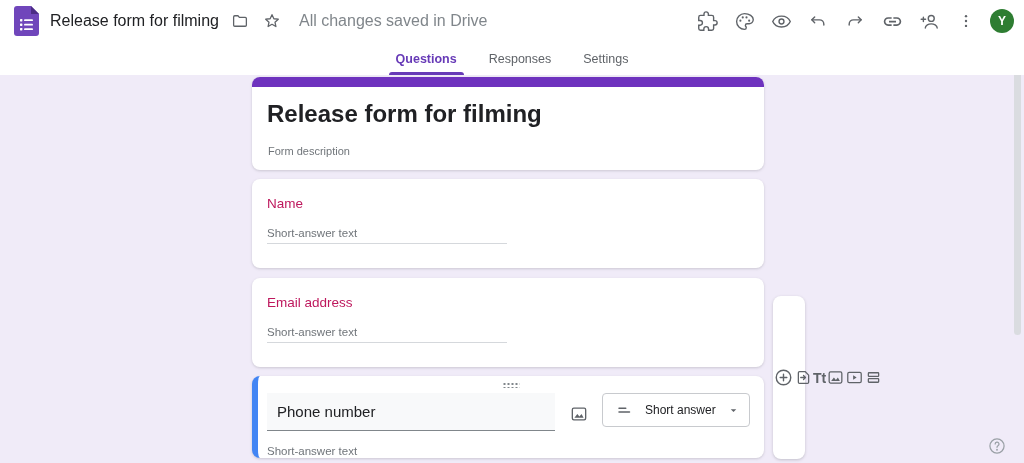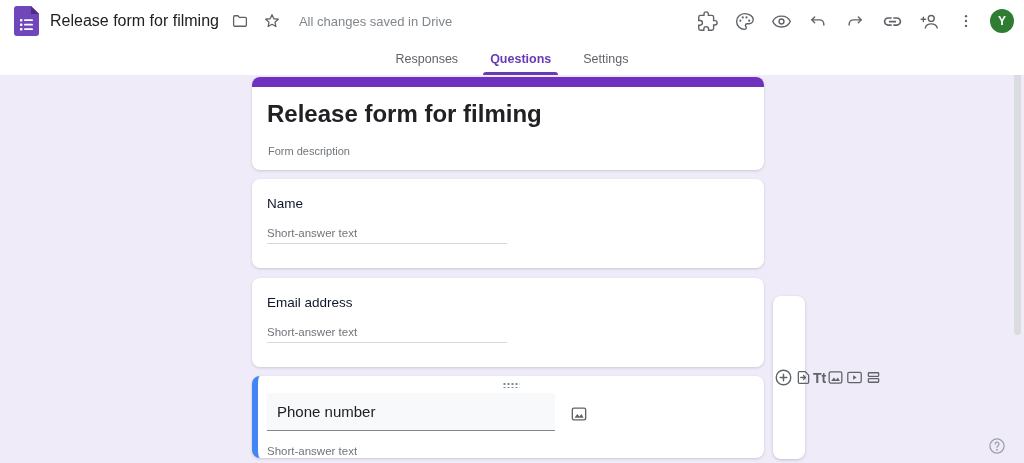--- a/index.html
+++ b/index.html
@@ -5,21 +5,21 @@
   * { margin:0; padding:0; box-sizing:border-box; }
   html,body { width:1024px; height:463px; overflow:hidden; }
   body { font-family:"Liberation Sans", sans-serif; background:#f0ebf8; position:relative; color:#202124; }
 
   
   .topbar { position:absolute; top:0; left:0; width:1024px; height:42px; background:#fff; display:flex; align-items:center; z-index:5; }
   .logo { margin-left:14px; width:25px; height:30px; flex:0 0 auto; }
   .doc-title { margin-left:11px; font-size:16px; color:#202124; white-space:nowrap; }
   .hicon-btn { width:26px; height:26px; border:none; background:transparent; display:flex; align-items:center; justify-content:center; cursor:pointer; border-radius:50%; padding:0; }
   .title-icons { display:flex; align-items:center; gap:6px; margin-left:8px; }
-  .saved-status { margin-left:14px; font-size:13px; color:#80868b; white-space:nowrap; }
+  .saved-status { margin-left:14px; font-size:16px; color:#80868b; white-space:nowrap; }
   .header-actions { margin-left:auto; margin-right:10px; display:flex; align-items:center; gap:11px; }
   .publish-btn { background:#7627c3; color:#fff; border:none; border-radius:6px; font-family:"Liberation Sans",sans-serif;
                  font-size:12.5px; font-weight:bold; padding:0 16px; height:27px; margin-left:4px; cursor:pointer; }
   .avatar { width:24px; height:24px; border-radius:50%; background:#2e7d32; color:#fff; font-size:12px; font-weight:bold;
             display:flex; align-items:center; justify-content:center; cursor:pointer; }
 
   
   .tabbar { position:absolute; top:42px; left:0; width:1024px; height:33px; background:#fff; display:flex; justify-content:center; align-items:stretch; gap:26px; z-index:4; }
   .tab { position:relative; display:flex; align-items:center; font-size:12.5px; color:#5f6368; cursor:pointer; padding:0 3px; }
   .tab.active { color:#673ab7; font-weight:bold; }
@@ -31,21 +31,21 @@
           box-shadow:0 1px 2px rgba(60,64,67,.12), 0 1px 3px 1px rgba(60,64,67,.05); }
 
   .title-card { top:2px; height:93px; }
   .title-card .theme-bar { height:10px; background:#6e32be; border-radius:8px 8px 0 0; }
   .form-title { font-size:24px; color:#202124; margin:13px 0 0 15px; }
   .form-desc { font-size:11px; color:#70757a; margin:17px 0 0 16px; }
 
   .q-card { padding:17px 15px 0 15px; }
   .q-card.name-card { top:104px; height:89px; }
   .q-card.email-card { top:203px; height:89px; }
-  .q-title { font-size:13.5px; color:#0f172a; }
+  .q-title { font-size:13.5px; color:#be185d; }
   .q-answer { margin-top:16px; font-size:11.5px; color:#70757a; }
   .q-answer-line { margin-top:4px; width:240px; border-bottom:1px solid #d5d8dc; }
 
   .active-card { top:301px; height:82px; border-left:6px solid #4285f4; border-radius:8px; padding:0; }
   .drag-dots { position:absolute; top:6px; left:50%; transform:translateX(-50%); width:17px; height:6px;
                background-image:radial-gradient(circle, #80868b 1px, transparent 1.1px); background-size:4px 4px; cursor:grab; }
   .active-row { position:absolute; top:17px; left:9px; display:flex; align-items:flex-start; }
   .q-title-input { width:288px; height:38px; background:#f8f9fa; border:none; border-bottom:1px solid #80868b;
                    font-family:"Liberation Sans",sans-serif; font-size:15px; color:#202124; padding:0 10px; outline:none; }
   .img-btn { margin:8px 0 0 11px; }
@@ -154,22 +154,22 @@
         <circle cx="12" cy="5.5" r="1.6"></circle>
           <circle cx="12" cy="12" r="1.6"></circle>
           <circle cx="12" cy="18.5" r="1.6"></circle>
       </svg>
     </button>
     <span class="avatar">Y</span>
   </span>
 </header>
 
 <nav class="tabbar">
+  <span class="tab active">Questions</span>
   <span class="tab">Responses</span>
-  <span class="tab active">Questions</span>
   <span class="tab">Settings</span>
 </nav>
 
 <main class="main">
 
   <section class="card title-card">
     <div class="theme-bar"></div>
     <h1 class="form-title">Release form for filming</h1>
     <div class="form-desc">Form description</div>
   </section>
@@ -189,20 +189,34 @@
   <section class="card active-card">
     <div class="drag-dots"></div>
     <div class="active-row">
       <input class="q-title-input" type="text" value="Phone number" style="">
       <button class="hicon-btn img-btn">
         <svg width="20" height="20" viewBox="0 0 24 24" fill="none" stroke="#5f6368" stroke-width="1.6">
           <rect x="4" y="5" width="16" height="14" rx="1.8"></rect>
           <path d="M6.5 16.5l3.5-4.5 2.5 3 2.5-3 2.5 4.5z" fill="#5f6368" stroke="none"></path>
         </svg>
       </button>
+      <div class="type-dropdown">
+        <span class="ti">
+          <svg width="18" height="18" viewBox="0 0 24 24" stroke="#5f6368" stroke-width="2" stroke-linecap="round">
+            <path d="M4 9.5h9"></path>
+              <path d="M4 14.5h14"></path>
+          </svg>
+        </span>
+        <span class="type-label">Short answer</span>
+        <span class="caret">
+          <svg width="11" height="11" viewBox="0 0 24 24" fill="#5f6368">
+              <path d="M6 9.5l6 6 6-6z"></path>
+            </svg>
+        </span>
+      </div>
     </div>
     <div class="active-answer">Short-answer text</div>
   </section>
 
   <aside class="side-toolbar">
     <button class="tool-btn">
       <svg width="21" height="21" viewBox="0 0 24 24" fill="none" stroke="#5f6368" stroke-width="1.6" stroke-linecap="round">
         <circle cx="12" cy="12" r="8.3"></circle>
           <path d="M12 8.2v7.6M8.2 12h7.6"></path>
       </svg>

